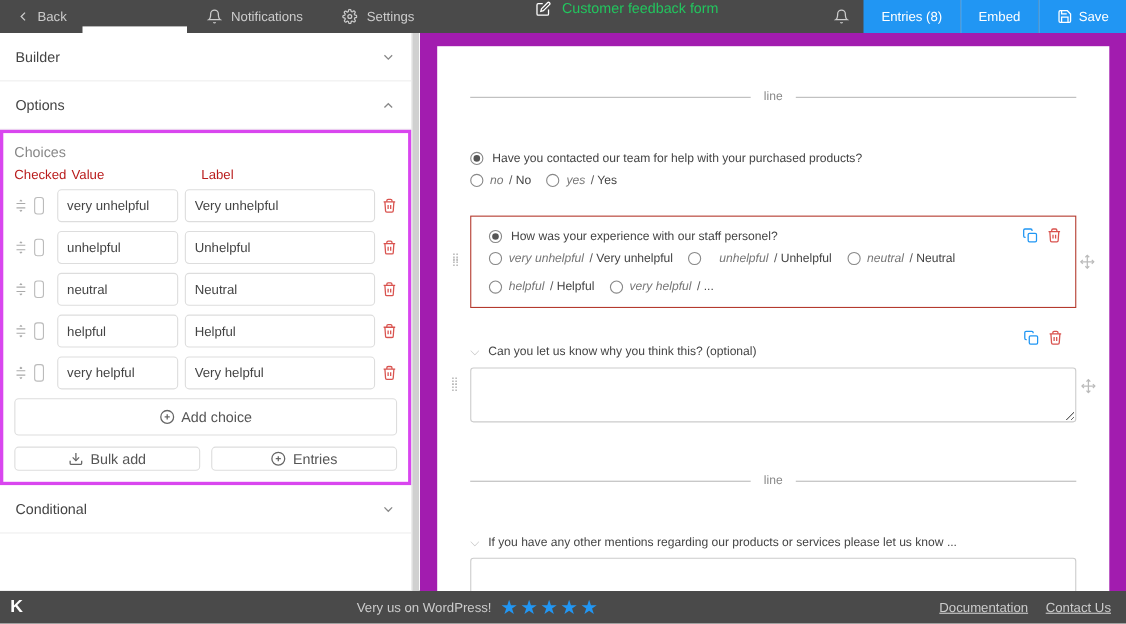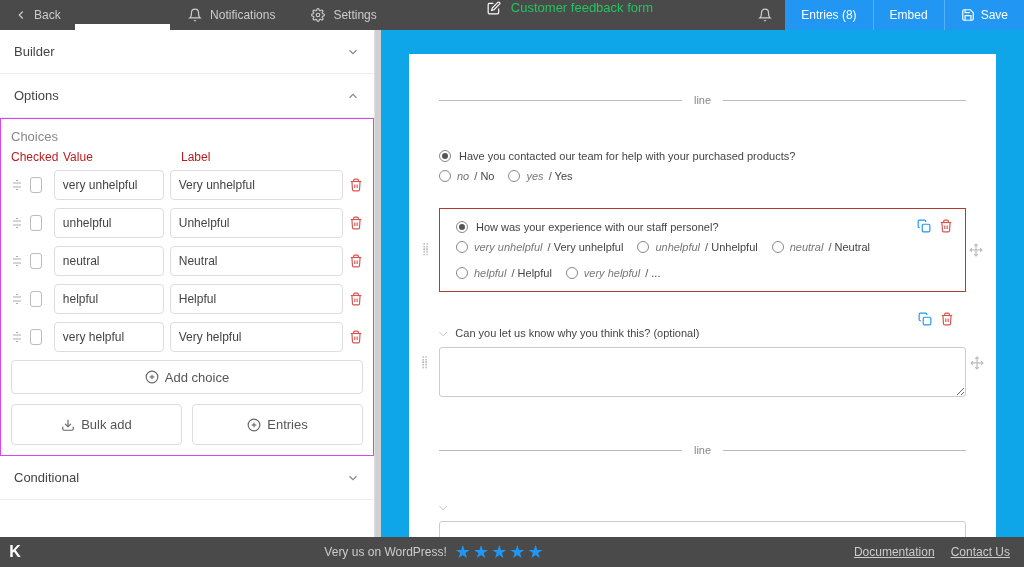--- a/index.html
+++ b/index.html
@@ -10,37 +10,37 @@
 .topbar .tb-tab.active { background: #fff; color: #000000; margin-top: 24px; }
 .topbar .tb-tab.active svg { stroke:#2196f3; }
 .topbar .spacer { flex: 1; display:flex; align-items:center; justify-content:center; gap:10px; color:#22c55e; font-size:13px; }
 .topbar .tb-right { display:flex; align-items:center; height:100%; }
 .topbar .bell { width:40px; display:flex; align-items:center; justify-content:center; }
 .topbar .blue-btn { background:#2196f3; color:#fff; height:100%; display:flex; align-items:center; padding:0 16px; gap:6px; font-size:12px; cursor:pointer; }
 .topbar .blue-btn + .blue-btn { border-left:1px solid rgba(255,255,255,0.25); }
 .main { display:flex; height: 507px; }
 .sidebar { width: 375px; background:#fff; border-right:1px solid #e0e0e0; overflow-y:auto; }
 .acc-header { display:flex; align-items:center; justify-content:space-between; padding: 14px 14px; font-size:13px; color:#444; cursor:pointer; border-bottom:1px solid #eee; }
-.choices-panel { border:1px solid #d946ef; margin: 0; padding: 10px; }
+.choices-panel { border:3px solid #d946ef; margin: 0; padding: 10px; }
 .choices-title { font-size:13px; color:#888; margin-bottom:6px; }
 .choices-head { display:flex; font-size:12px; color:#b91c1c; margin-bottom:6px; }
 .choices-head .col-checked { width:52px; }
 .choices-head .col-value { width:118px; }
 .choice-row { display:flex; align-items:center; gap:6px; margin-bottom:8px; }
 .drag { width:18px; color:#999; display:flex; justify-content:center; }
 .chk { width:16px; height:16px; border:1px solid #bbb; border-radius:3px; display:inline-block; margin-right:6px; }
 .choice-row input[type=text] { height:30px; border:1px solid #ddd; border-radius:4px; padding:0 8px; font-size:12px; color:#444; }
 .val-in { width:110px; }
 .lbl-in { flex:1; }
 .del { width:20px; color:#d9534f; display:flex; justify-content:center; cursor:pointer; }
 .add-choice { display:flex; align-items:center; justify-content:center; gap:6px; border:1px solid #ddd; border-radius:4px; height:34px; margin-top:8px; cursor:pointer; color:#555; font-size:13px; }
 .btn-row { display:flex; gap:10px; margin-top:10px; }
-.btn-row .btn { flex:1; display:flex; align-items:center; justify-content:center; gap:6px; border:1px solid #ddd; border-radius:4px; height:41px; cursor:pointer; color:#555; font-size:13px; }
-
-.canvas { flex:1; background:#0ea5e9; overflow:auto; padding:12px; position:relative; border-left:6px solid #d0d0d0; }
+.btn-row .btn { flex:1; display:flex; align-items:center; justify-content:center; gap:6px; border:1px solid #ddd; border-radius:4px; height:22px; cursor:pointer; color:#555; font-size:13px; }
+
+.canvas { flex:1; background:#a21caf; overflow:auto; padding:0; position:relative; border-left:6px solid #d0d0d0; }
 .form-card { background:#fff; margin:12px 16px; padding: 0; }
 .form-inner { padding: 10px 30px; }
 .line-field { display:flex; align-items:center; justify-content:center; padding:30px 0; }
 .line-seg { flex:1; border-bottom:1px solid #bbb; }
 .line-label { margin:0 12px; font-size:11px; color:#888; }
 .radio-row { display:flex; align-items:center; gap:14px; font-size:11px; color:#555; flex-wrap:wrap; }
 .radio-dot { width:12px; height:12px; border:1px solid #888; border-radius:50%; display:inline-block; position:relative; flex-shrink:0; }
 .radio-dot.sel::after { content:""; position:absolute; inset:2px; background:#555; border-radius:50%; }
 .q-block { padding:14px 0; position:relative; }
 .q-title { font-size:11px; color:#444; margin-bottom:8px; display:flex; align-items:center; gap:8px; }
@@ -348,21 +348,21 @@
           </div>
           <div class="q-title">
               <span class="radio-dot sel"></span>
               <span>How was your experience with our staff personel?</span>
             </div>
           <div class="radio-row" id="q2-opts">
               <span style="display: flex; align-items: center; gap: 6px;">
                 <span class="radio-dot"></span>
                 <span class="slash-pair"><span class="ital">very unhelpful</span> / <span class="norm">Very unhelpful</span></span>
               </span>
-              <span style="display: flex; align-items: center; gap: 6px;">
+              <span style="display: flex; align-items: center; gap: 16px;">
                 <span class="radio-dot"></span>
                 <span class="slash-pair"><span class="ital">unhelpful</span> / <span class="norm">Unhelpful</span></span>
               </span>
               <span style="display: flex; align-items: center; gap: 6px;">
                 <span class="radio-dot"></span>
                 <span class="slash-pair"><span class="ital">neutral</span> / <span class="norm">Neutral</span></span>
               </span>
               <span style="display: flex; align-items: center; gap: 6px;">
                 <span class="radio-dot"></span>
                 <span class="slash-pair"><span class="ital">helpful</span> / <span class="norm">Helpful</span></span>
@@ -413,20 +413,21 @@
 
         <div class="line-field">
           <div class="line-seg"></div>
           <span class="line-label">line</span>
           <div class="line-seg"></div>
         </div>
 
         <div class="q-block">
           <div class="q-title">
               <span style="color:#bbb;">⌵</span>
+              <span>If you have any other mentions regarding our products or services please let us know ...</span>
             </div>
           <textarea class="form-ta" style=""></textarea>
         </div>
 
       </div>
     </div>
   </div>
 </div>
 
 <div class="footer">

